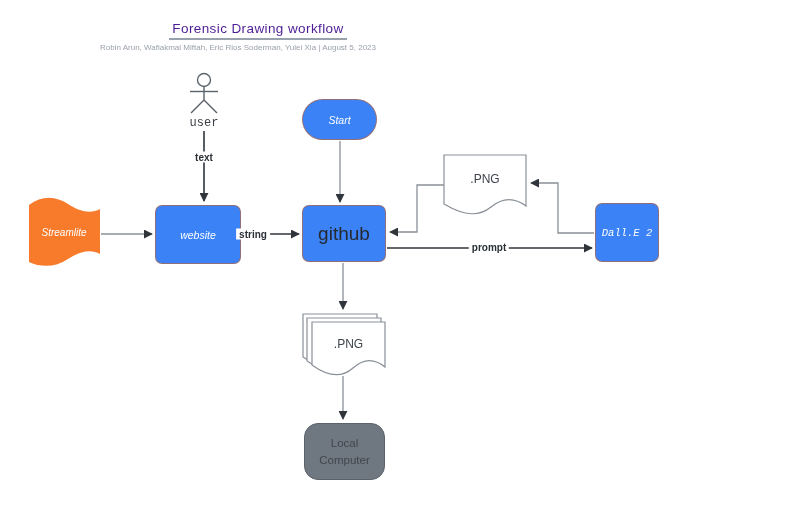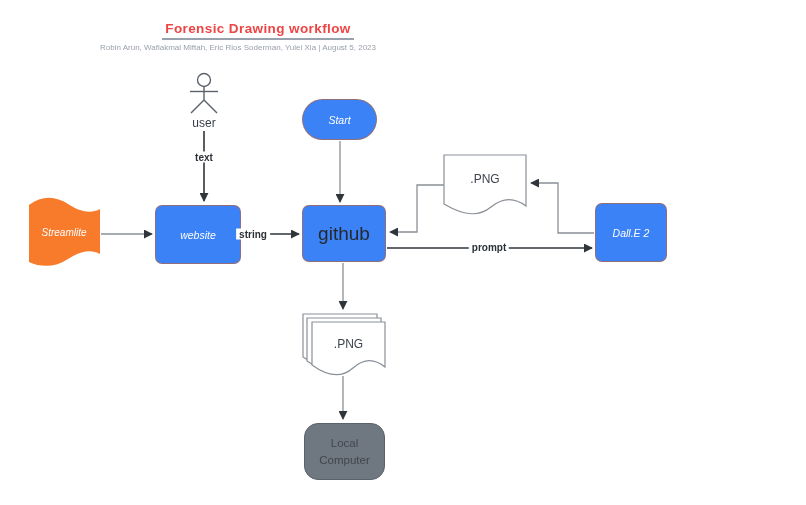--- a/index.html
+++ b/index.html
@@ -3,46 +3,46 @@
 <meta charset="utf-8">
 <style>
   html,body{margin:0;padding:0;background:#fff;}
   #canvas{
     position:relative;width:806px;height:505px;background:#ffffff;
     font-family:"Liberation Sans", sans-serif;overflow:hidden;
   }
   
   .hdr{position:absolute;left:95px;top:19px;width:286px;text-align:center;}
   .hdr .title{
-    display:inline-block;font-size:13.5px;font-weight:bold;letter-spacing:.4px;
-    color:#ef4444;border-bottom:2px solid #99a1ad;padding:0 3px 2px 3px;margin-left:40px;
+    display:inline-block;font-size:13.5px;font-weight:normal;letter-spacing:.4px;
+    color:#4c1d95;border-bottom:2px solid #99a1ad;padding:0 3px 2px 3px;margin-left:40px;
   }
   .hdr .subtitle{margin-top:3px;font-size:8px;color:#9aa1ab;white-space:nowrap;}
   
   .node{
     position:absolute;display:flex;align-items:center;justify-content:center;
     box-sizing:border-box;text-align:center;
   }
   .orange{background:#3b82f6;border:1px solid rgba(216,94,17,.55);}
   .rounded{border-radius:7px;}
   .pill{border-radius:21px;}
   .lbl-white{color:#fdfeff;font-style:italic;font-size:10.5px;}
   .n-start{left:302px;top:99px;width:75px;height:41px;}
   .n-website{left:155px;top:205px;width:86px;height:59px;}
   .n-github{left:302px;top:205px;width:84px;height:57px;font-size:19px;color:#26292e;}
-  .n-dalle{left:595px;top:203px;width:72px;height:59px;}
+  .n-dalle{left:595px;top:203px;width:64px;height:59px;font-family:Liberation Mono, monospace;}
   .n-local{
     left:304px;top:423px;width:81px;height:57px;background:#6f7780;
     border:1px solid #5b626a;border-radius:14px;color:#41474e;
     font-size:11.5px;line-height:1.45;padding:0 6px;
   }
   
   .shape-label{position:absolute;text-align:center;}
   .l-streamlite{left:28px;top:227px;width:72px;color:#fdfeff;font-style:italic;font-size:10px;}
-  .l-user{left:181px;top:116px;width:46px;color:#3a3f46;font-size:12px;}
+  .l-user{left:181px;top:116px;width:46px;color:#3a3f46;font-size:12px;font-family:Liberation Mono, monospace;}
   .l-png{color:#3e444c;font-size:12px;}
   .l-png-top{left:444px;top:172px;width:82px;}
   .l-png-stack{left:312px;top:337px;width:73px;}
   
   .edge-label{
     position:absolute;transform:translate(-50%,-50%);background:#ffffff;
     padding:0 3px;font-size:10px;font-weight:bold;color:#2b3036;
   }
   svg.wires{position:absolute;left:0;top:0;z-index:0;}
   .node,.shape-label,.edge-label{z-index:1;}

